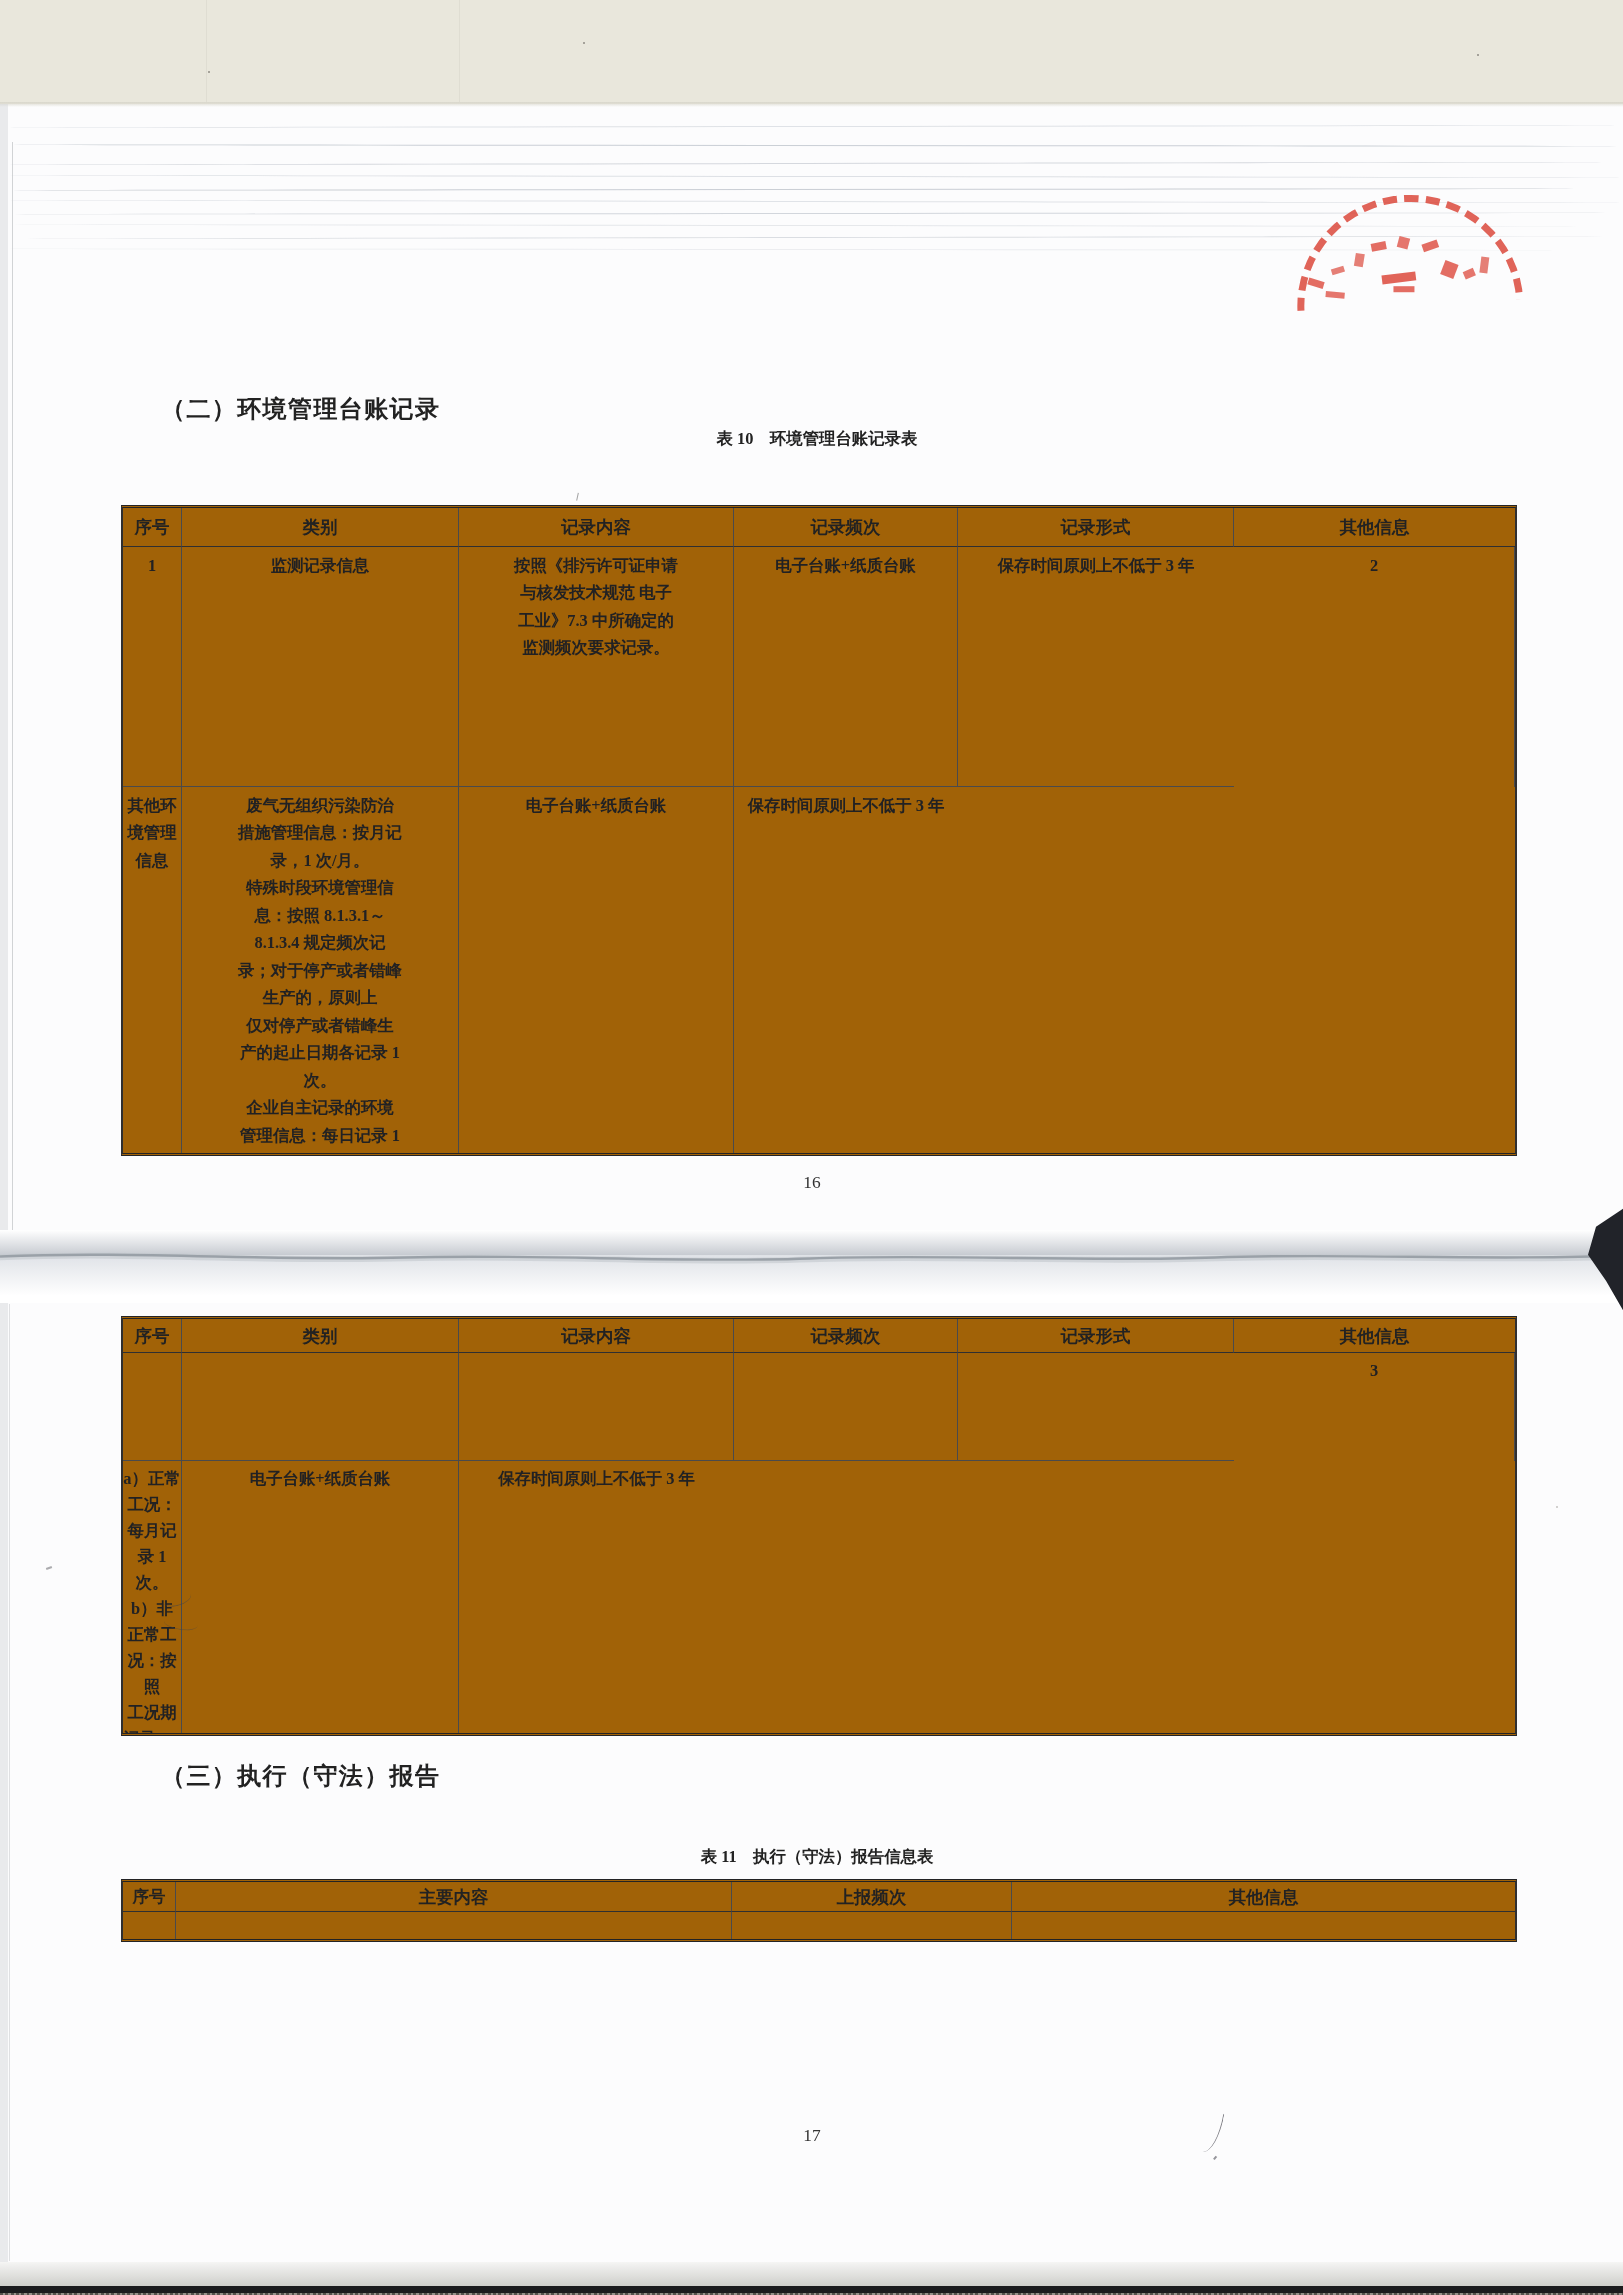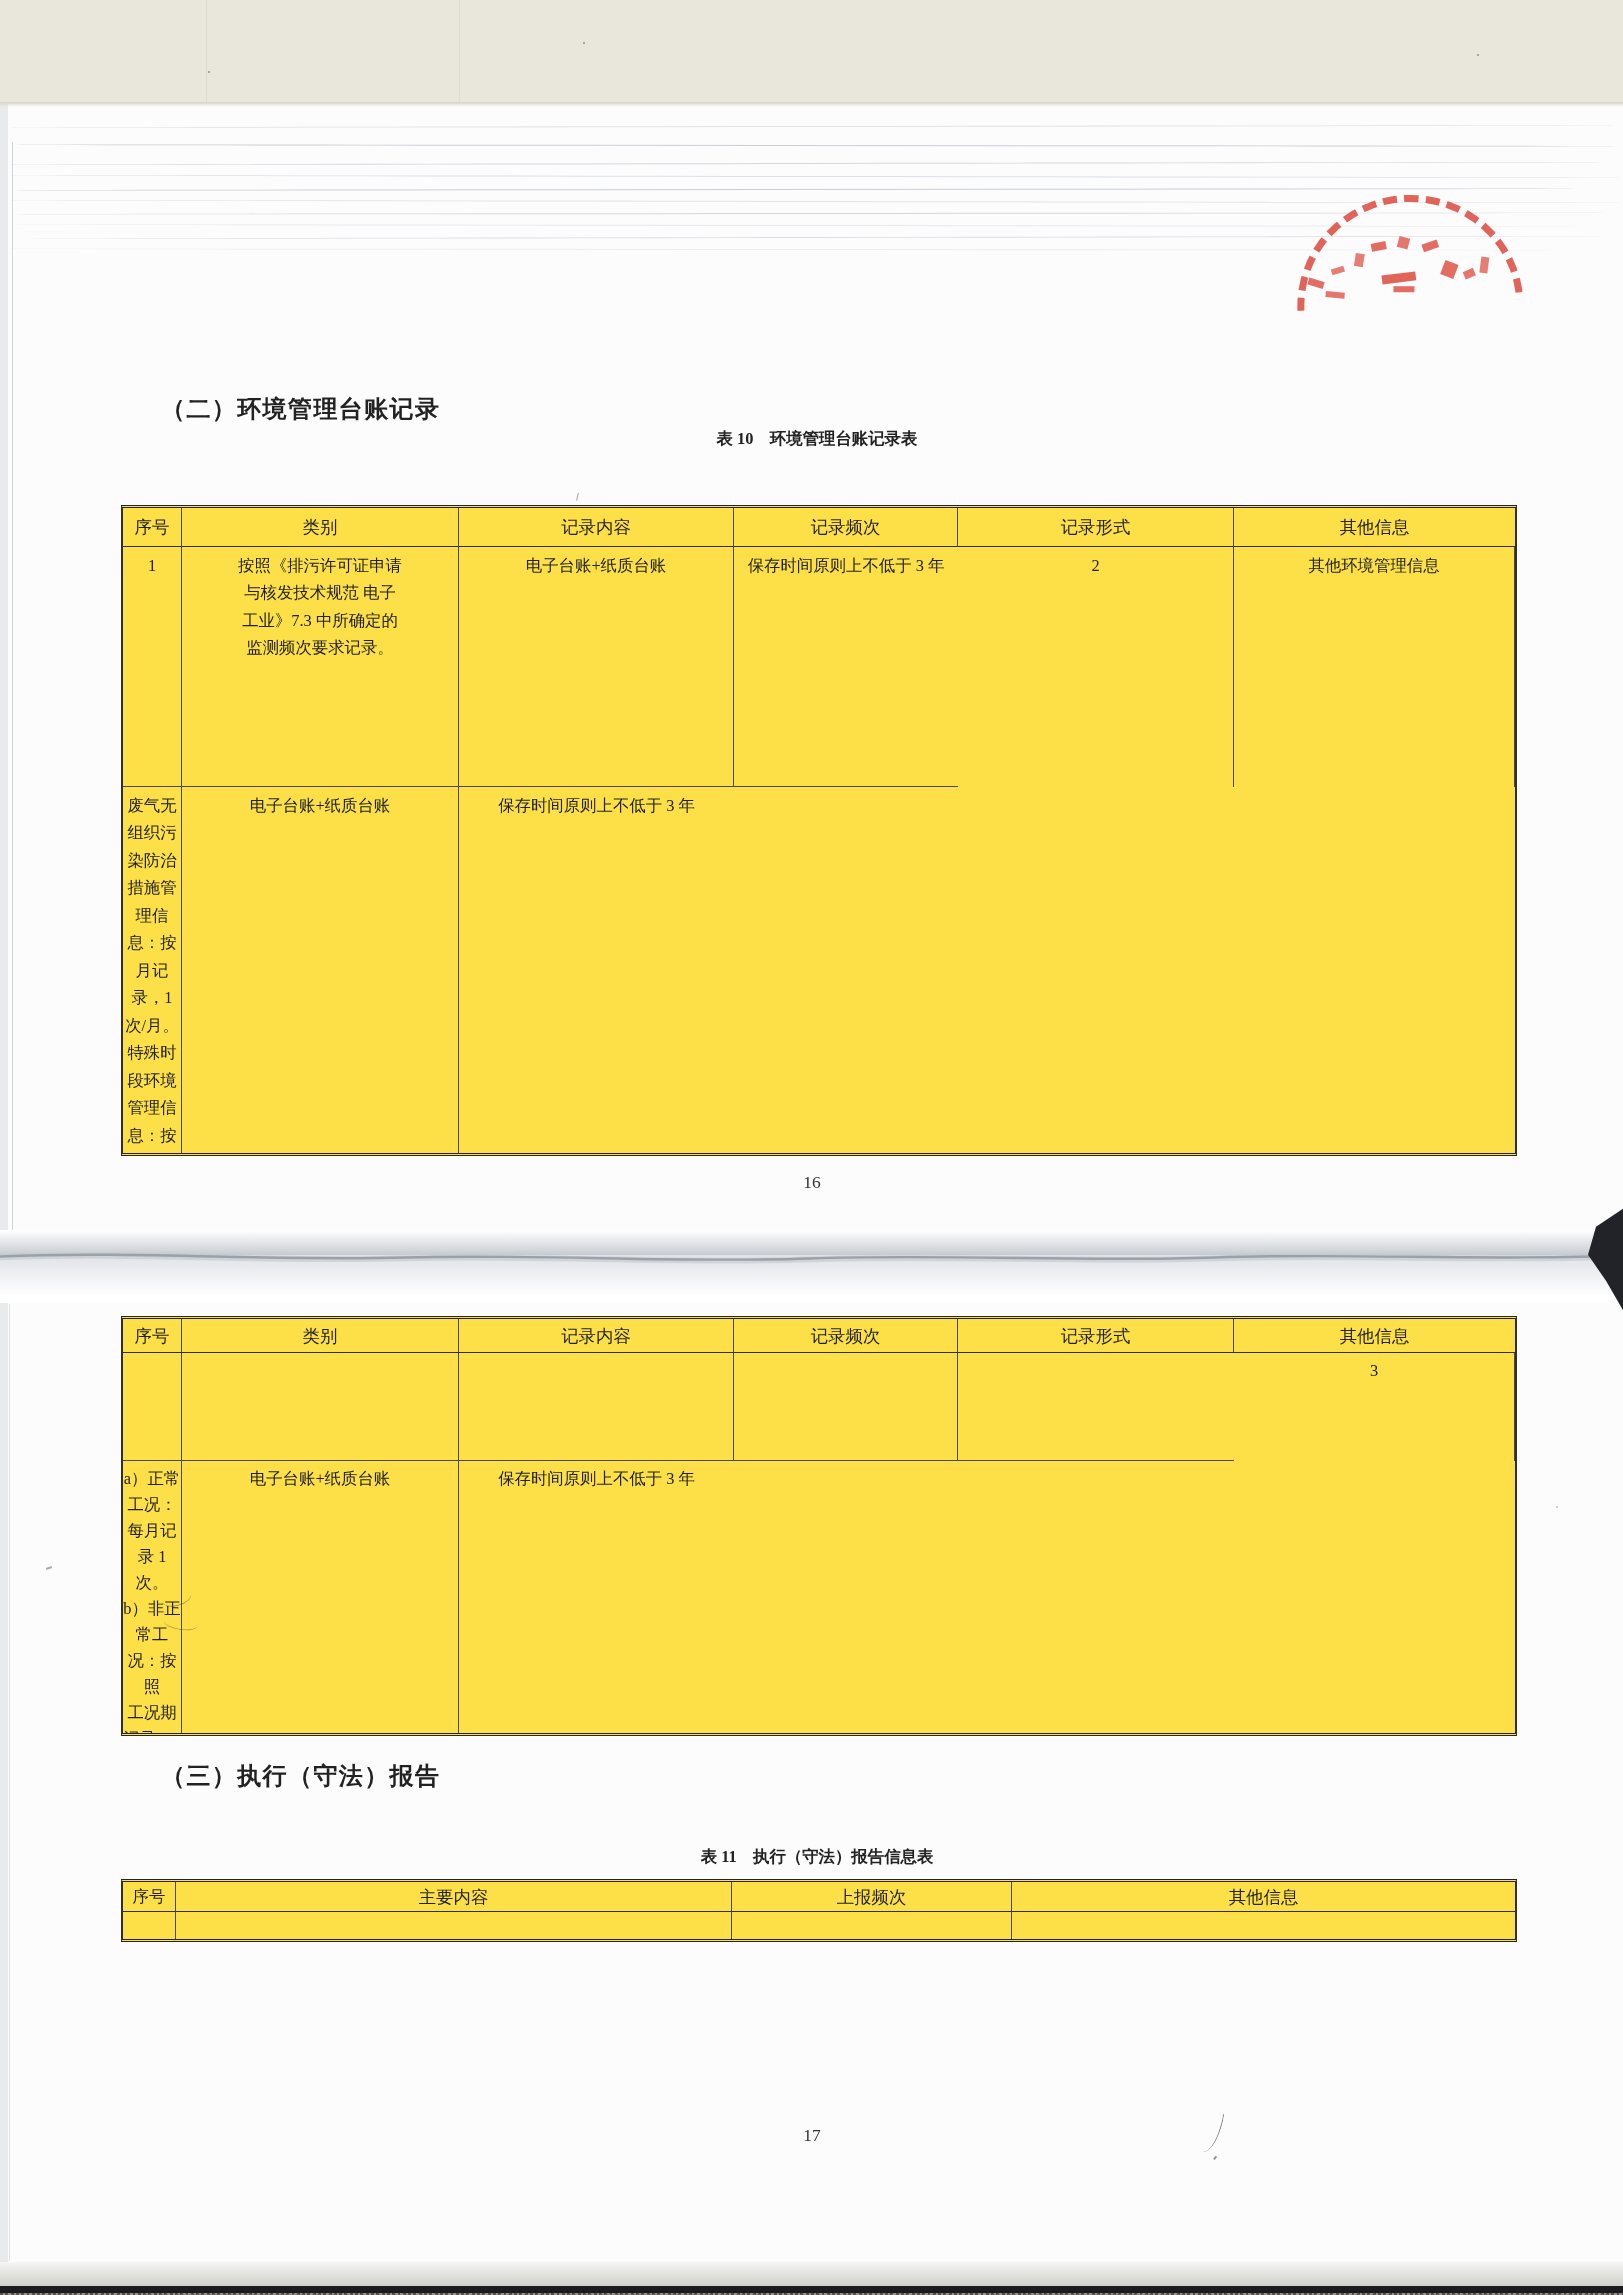--- a/index.html
+++ b/index.html
@@ -36,23 +36,23 @@
   .stamp-arc{position:absolute;left:17.4px;top:16.4px;width:212px;height:207px;border:7.7px dashed #d93a2c;
              border-radius:50%;opacity:.85;}
   .frag{position:absolute;background:#d93a2c;}
 
   
   .sec-heading{position:absolute;left:161px;font-size:24px;font-weight:700;letter-spacing:1.4px;color:#222;}
   .tbl-title{position:absolute;left:121px;width:1392px;text-align:center;font-size:16.4px;font-weight:700;color:#222;}
   .page-num{position:absolute;left:0;width:1624px;text-align:center;font-size:17.4px;color:#333;}
 
   
-  .grid-table{position:absolute;display:grid;background:#fde047;
+  .grid-table{position:absolute;display:grid;background:#a16207;
               border-left:2.4px solid #2f2f31;border-right:2.4px solid #2f2f31;
-              border-top:3.9px double #232325;border-bottom:3.9px double #232325;}
+              border-top:3.9px double #232325;border-bottom:3.9px double #232325;font-weight:bold;}
   .cell{border-right:1px solid #4a4a4c;border-bottom:1px solid #4a4a4c;box-sizing:border-box;
         text-align:center;overflow:hidden;}
   .cell.last-col{border-right:none;}
   .cell.last-row{border-bottom:none;}
   .h-cell{display:flex;align-items:center;justify-content:center;font-size:17.4px;color:#222;
           border-bottom:1.9px solid #2f2f31;}
   .b-cell{padding-top:4.8px;font-size:16.4px;color:#212123;}
   .pre{white-space:pre-line;}
   .lh1{line-height:27.5px;}
   .lh2{line-height:26px;}
@@ -120,20 +120,21 @@
   <div class="grid-table" style="left:121px;top:505px;width:1392px;grid-template-columns:59px 277px 275px 224px 276px 281px;grid-template-rows:39px 240px 366px;">
 
     <div class="cell h-cell">序号</div>
     <div class="cell h-cell">类别</div>
     <div class="cell h-cell">记录内容</div>
     <div class="cell h-cell">记录频次</div>
     <div class="cell h-cell">记录形式</div>
     <div class="cell h-cell last-col">其他信息</div>
 
     <div class="cell b-cell lh1">1</div>
+    <div class="cell b-cell lh1">监测记录信息</div>
     <div class="cell b-cell lh1 pre">按照《排污许可证申请
 与核发技术规范 电子
 工业》7.3 中所确定的
 监测频次要求记录。</div>
     <div class="cell b-cell lh1">电子台账+纸质台账</div>
     <div class="cell b-cell lh1 last-col">保存时间原则上不低于 3 年</div>
 
     <div class="cell b-cell lh1 last-row">2</div>
     <div class="cell b-cell lh1 last-row">其他环境管理信息</div>
     <div class="cell b-cell lh1 pre last-row">废气无组织污染防治

